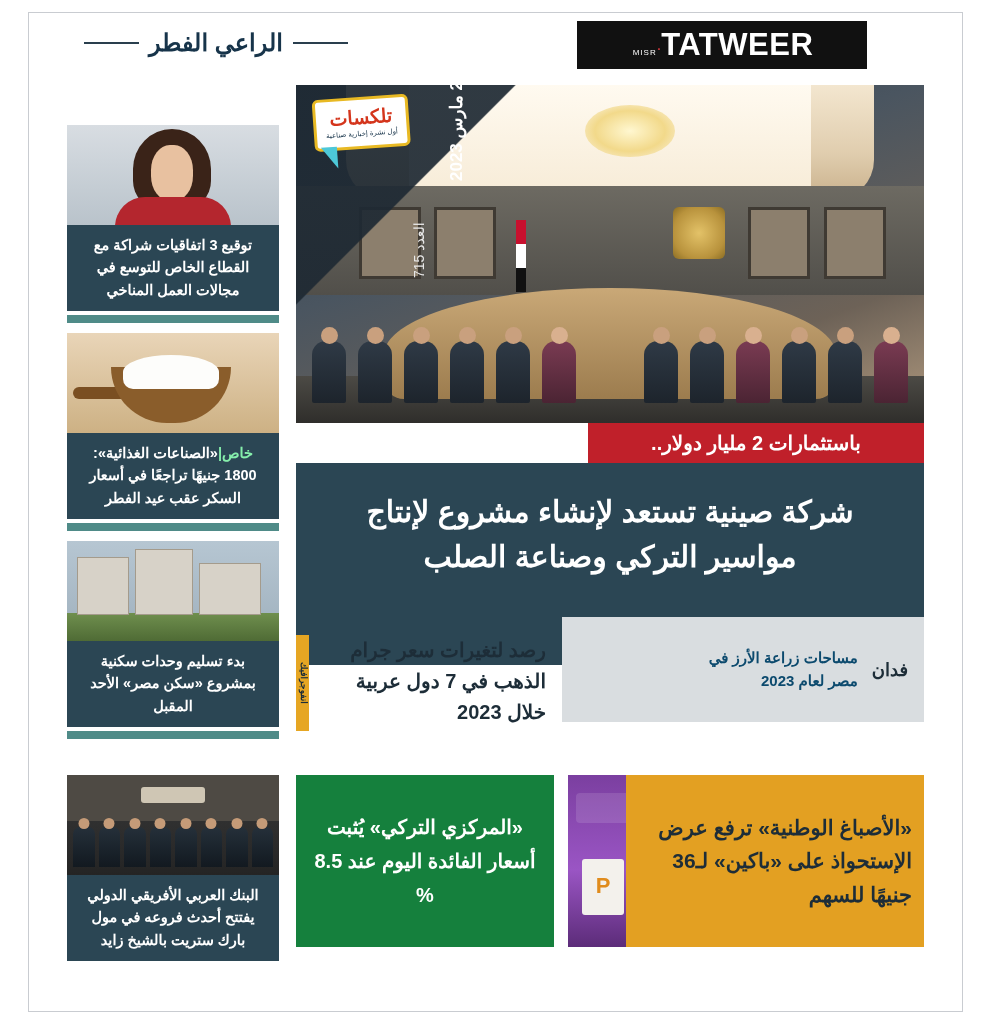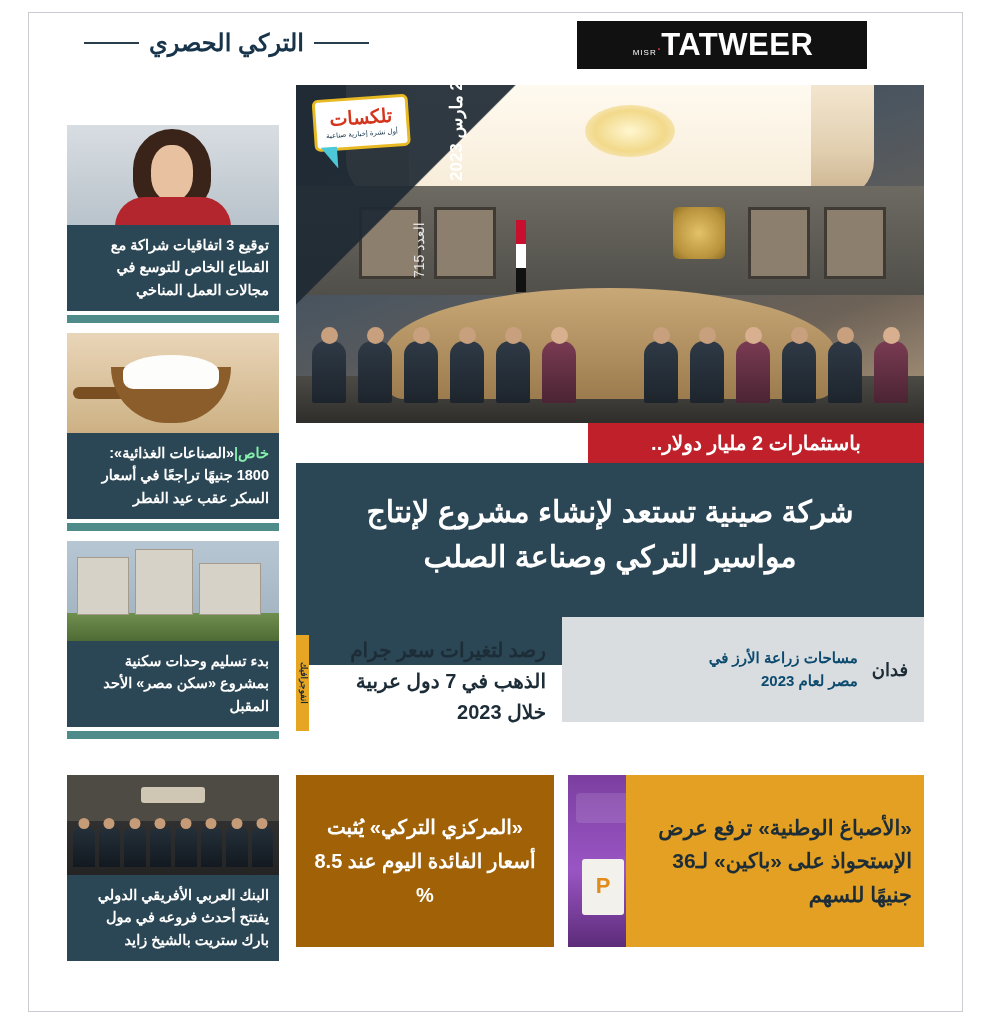--- a/index.html
+++ b/index.html
@@ -297,21 +297,21 @@
     text-align: center; font-size: 22px; font-weight: bold; color: #e08c1d;
   }
   .purple-card .pimg .b1 { left: 14px; }
   .purple-card .pimg .cap {
     position: absolute; left: 8px; top: 18px; width: 114px; height: 30px;
     background: rgba(255,255,255,0.12); border-radius: 4px;
   }
   .teal-card {
     position: absolute; left: 0; top: 0;
     width: 258px; height: 172px;
-    background: #a16207;
+    background: #15803d;
     display: flex; align-items: center; justify-content: center;
     padding: 0 18px;
   }
   .teal-card .ttext {
     color: #ffffff; font-size: 20px; font-weight: bold;
     line-height: 1.7; text-align: center;
   }
 
   
   .side-col {
@@ -319,21 +319,21 @@
     left: 0; top: 0;
     width: 212px; height: 905px;
   }
   .side-item { position: absolute; left: 0; width: 212px; }
   .side-item .thumb {
     width: 212px; height: 100px; position: relative; overflow: hidden;
   }
   .side-item .cap {
     background: #2b4654; color: #ffffff;
     font-size: 14.5px; font-weight: bold; line-height: 1.55;
-    padding: 9px 10px 10px 10px; text-align: right;
+    padding: 9px 10px 10px 10px; text-align: center;
   }
   .side-item .cap .hl { color: #86efac; }
   .side-sep {
     position: absolute; left: 0; width: 212px; height: 8px;
     background: #4f8b88;
   }
 
   
   .t-woman { background: linear-gradient(180deg,#d8dde2 0%, #b9c3cb 100%); }
   .t-woman .hair {
@@ -400,21 +400,21 @@
 </style>
 </head>
 <body>
 
 <div class="page">
   <div class="frame-border"></div>
 
   <div class="header">
     <div class="sponsor-wrap">
       <div class="sponsor-rule"></div>
-      <div class="sponsor-text">التركي الحصري</div>
+      <div class="sponsor-text">الراعي الفطر</div>
       <div class="sponsor-rule"></div>
     </div>
     <div class="tatweer-logo">
       <span class="word">TATWEER</span>
       <span class="dot">.</span>
       <span class="misr">MISR</span>
     </div>
   </div>
 
   <div class="main">

